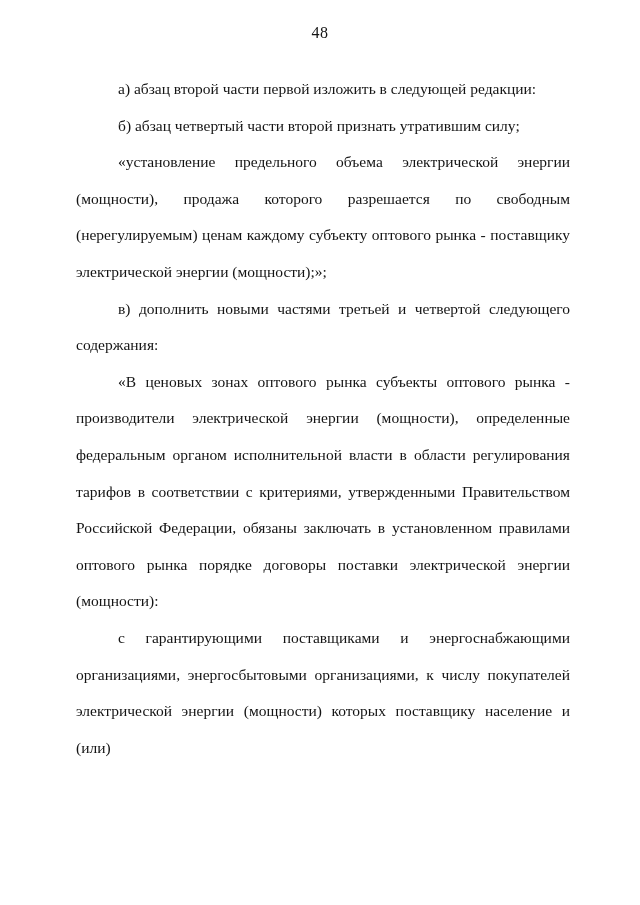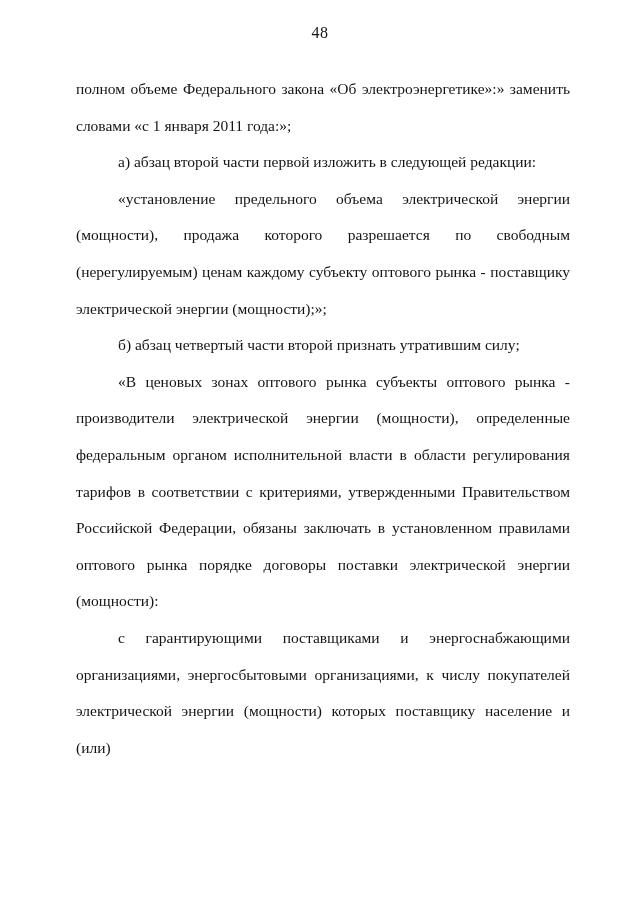--- a/index.html
+++ b/index.html
@@ -47,20 +47,20 @@
     text-indent: 42px;
   }
 </style>
 </head>
 <body>
 
 <div class="page">
   <div class="page-number">48</div>
 
   <div class="body-text">
-    <p>полном объеме Федерального закона «Об электроэнергетике»:» заменить словами «с 1 января 2011 года:»;</p>
     <p class="indent">а) абзац второй части первой изложить в следующей редакции:</p>
+    <p class="indent">б) абзац четвертый части второй  признать утратившим силу;</p>
     <p class="indent">«установление предельного объема электрической энергии (мощности), продажа которого разрешается по свободным (нерегулируемым) ценам каждому субъекту оптового рынка - поставщику электрической энергии (мощности);»;</p>
-    <p class="indent">б) абзац четвертый части второй  признать утратившим силу;</p>
+    <p class="indent">в) дополнить новыми частями  третьей и четвертой следующего содержания:</p>
     <p class="indent">«В ценовых зонах оптового рынка субъекты оптового рынка - производители электрической энергии (мощности), определенные федеральным органом исполнительной власти в области регулирования тарифов в соответствии с критериями, утвержденными Правительством Российской Федерации, обязаны заключать в установленном правилами оптового рынка порядке договоры поставки электрической энергии (мощности):</p>
     <p class="indent">с гарантирующими поставщиками и энергоснабжающими организациями, энергосбытовыми организациями, к числу покупателей электрической энергии (мощности) которых поставщику население и (или)</p>
   </div>
 </div>
 
 </body></html>

